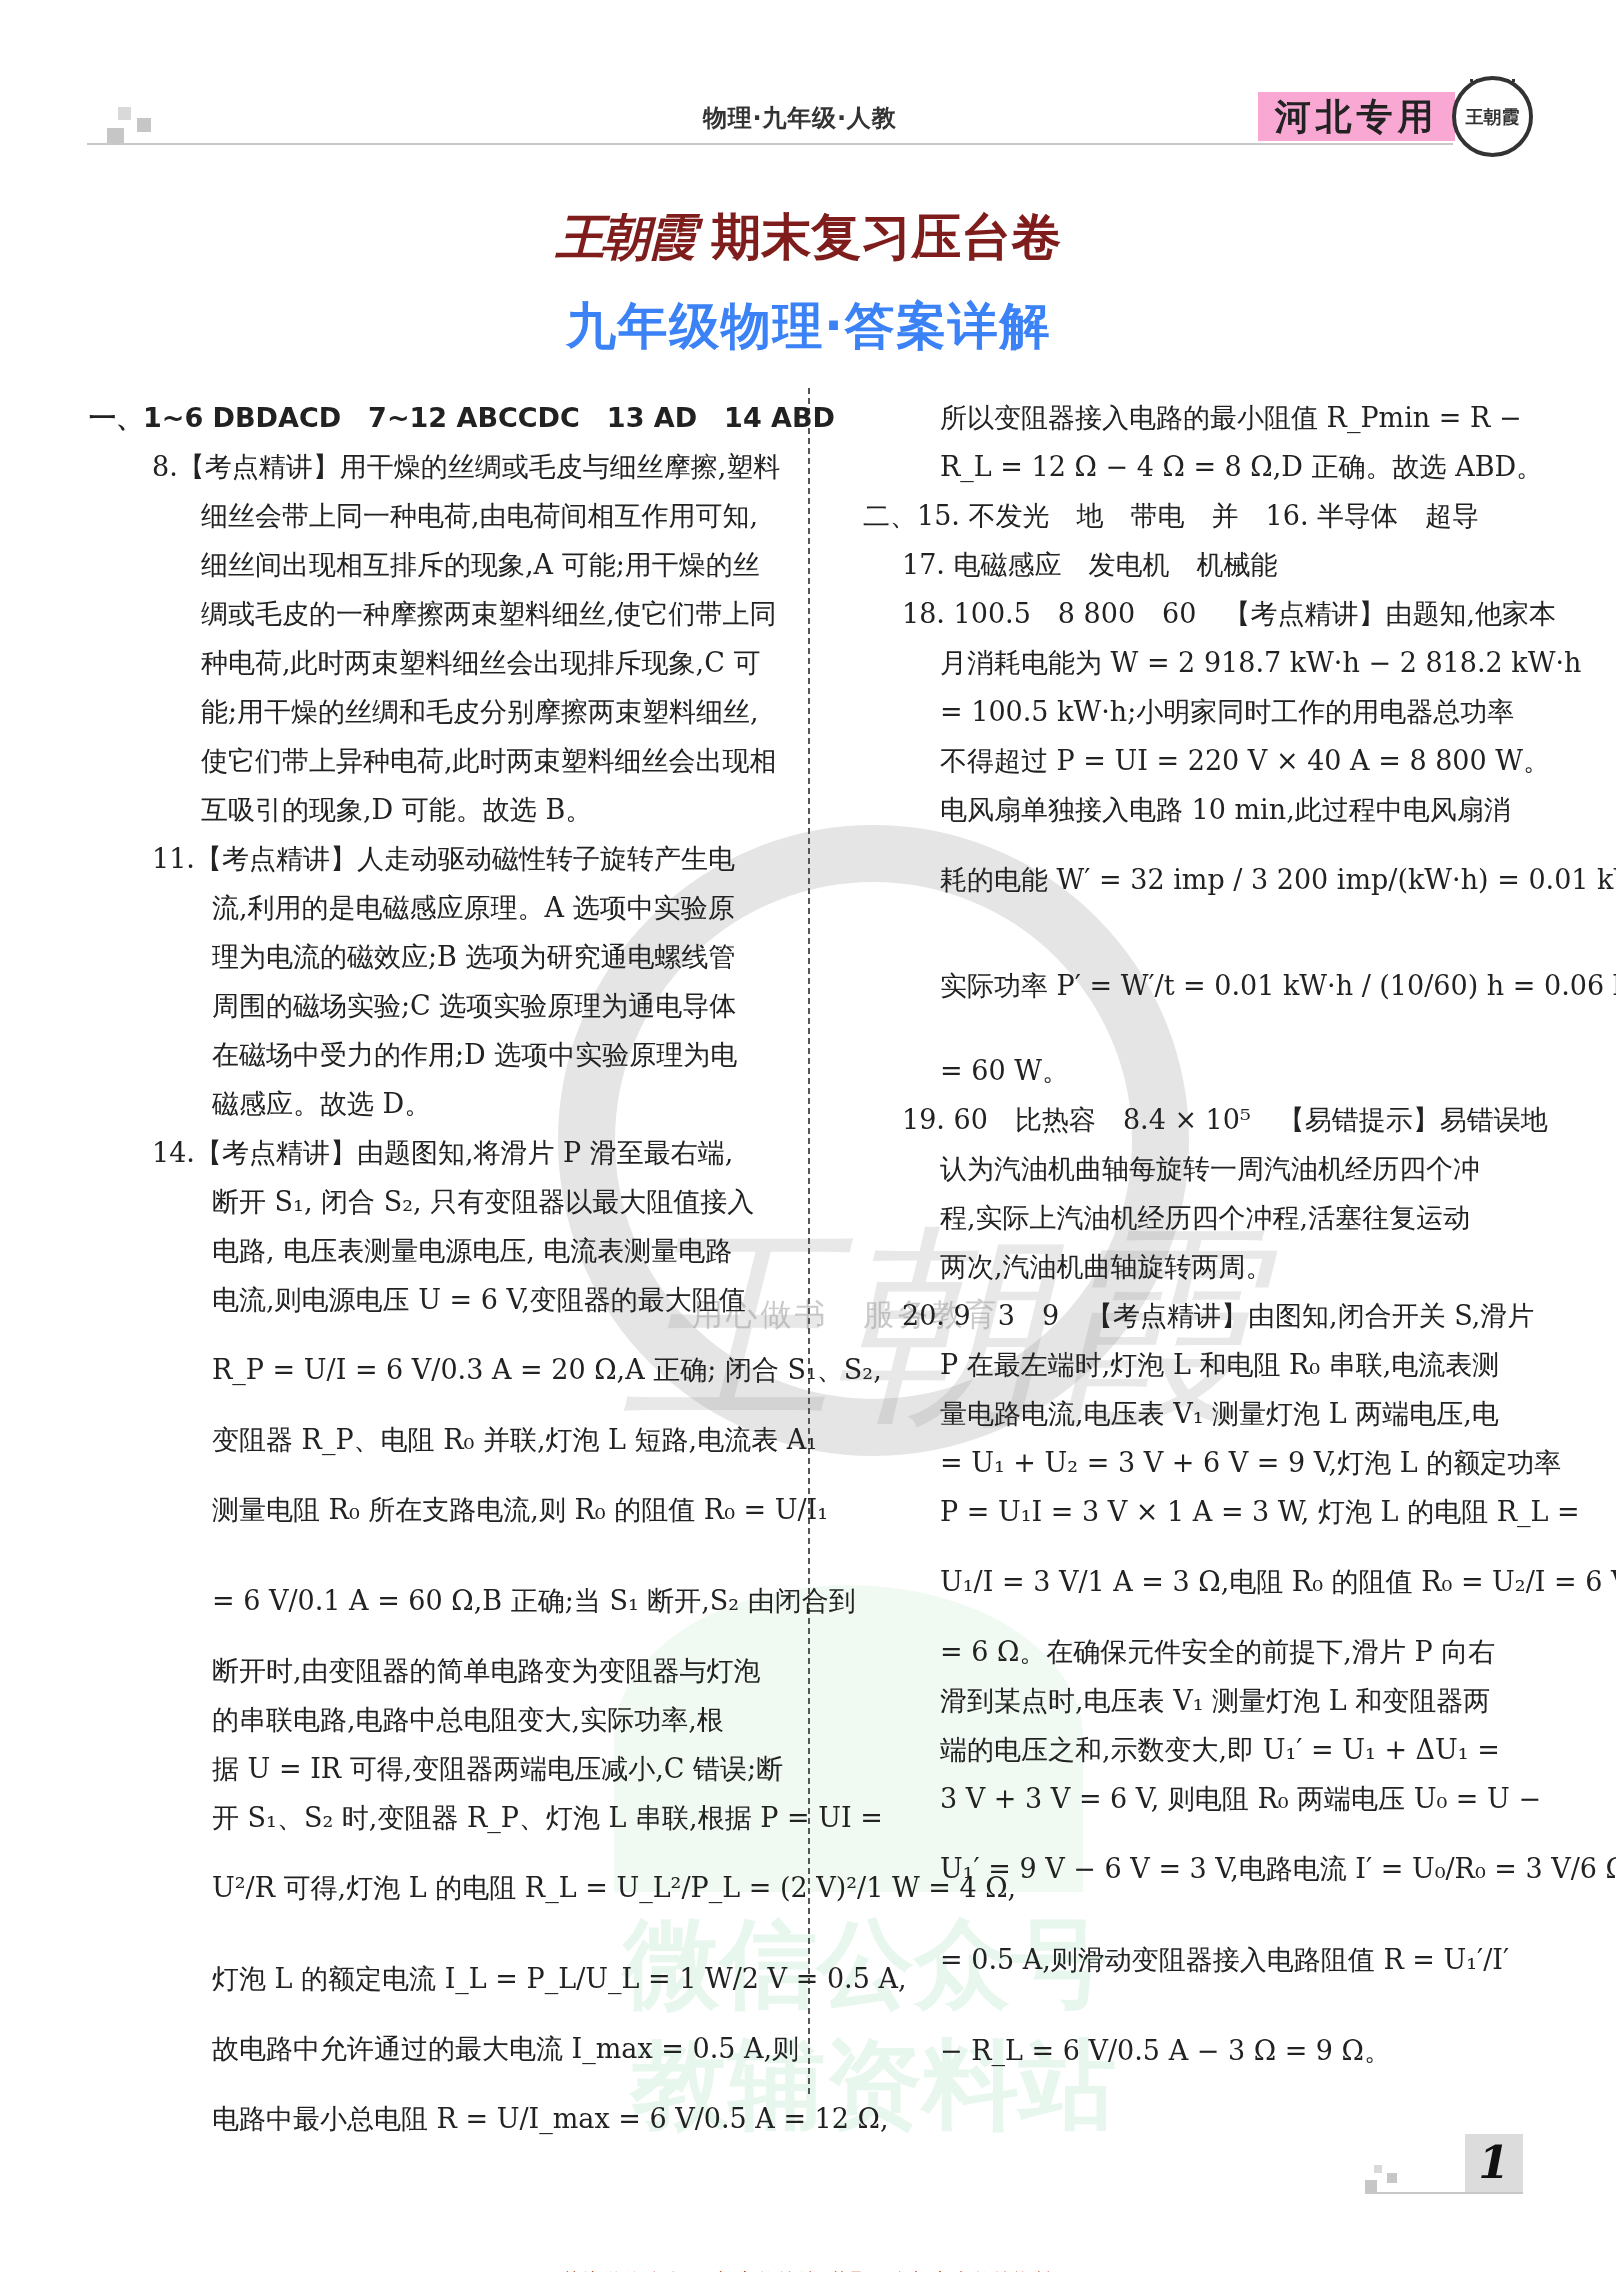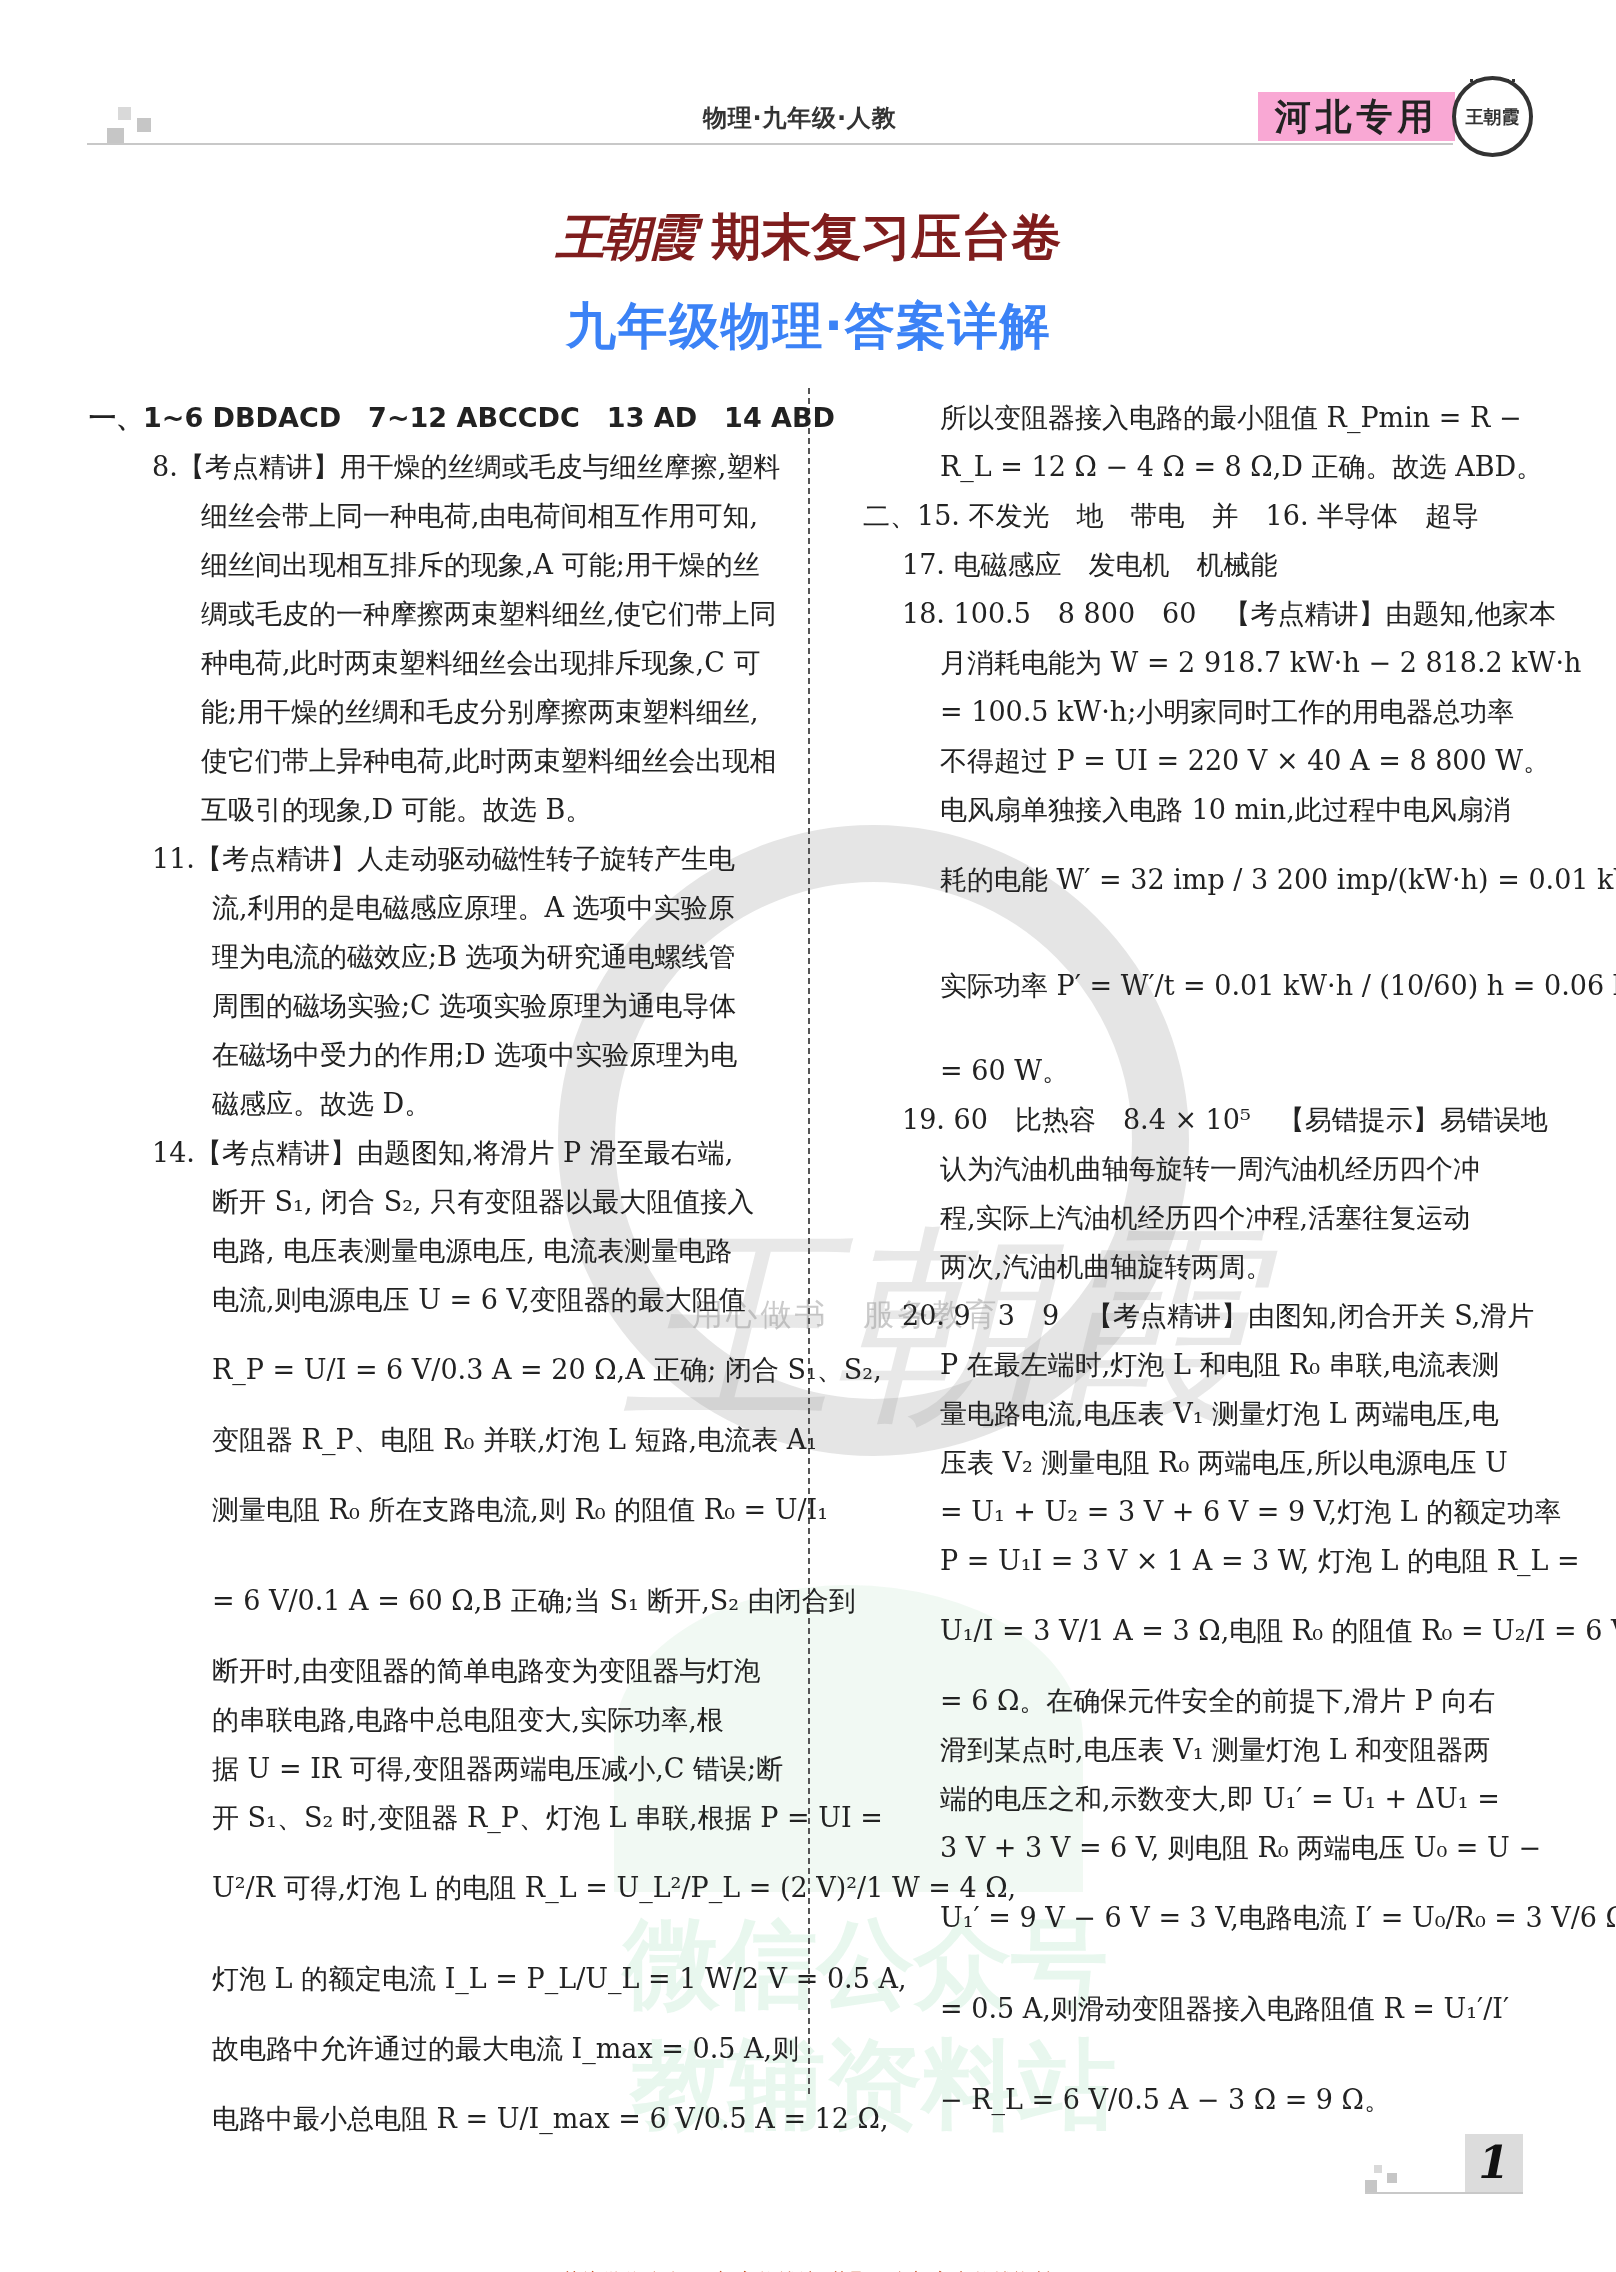--- a/index.html
+++ b/index.html
@@ -116,21 +116,20 @@
   <div class="ln tall" style="padding-left:77px">耗的电能 W′ = 32 imp / 3 200 imp/(kW·h) = 0.01 kW·h,</div>
   <div class="ln tall2" style="padding-left:77px">实际功率 P′ = W′/t = 0.01 kW·h / (10/60) h = 0.06 kW</div>
   <div class="ln" style="padding-left:77px">= 60 W。</div>
   <div class="ln" style="padding-left:39px">19. 60　比热容　8.4 × 10⁵　【易错提示】易错误地</div>
   <div class="ln" style="padding-left:77px">认为汽油机曲轴每旋转一周汽油机经历四个冲</div>
   <div class="ln" style="padding-left:77px">程,实际上汽油机经历四个冲程,活塞往复运动</div>
   <div class="ln" style="padding-left:77px">两次,汽油机曲轴旋转两周。</div>
   <div class="ln" style="padding-left:39px">20. 9　3　9　【考点精讲】由图知,闭合开关 S,滑片</div>
   <div class="ln" style="padding-left:77px">P 在最左端时,灯泡 L 和电阻 R₀ 串联,电流表测</div>
   <div class="ln" style="padding-left:77px">量电路电流,电压表 V₁ 测量灯泡 L 两端电压,电</div>
-  <div class="ln" style="padding-left:77px">压表 V₂ 测量电阻 R₀ 两端电压,所以电源电压 U</div>
   <div class="ln" style="padding-left:77px">= U₁ + U₂ = 3 V + 6 V = 9 V,灯泡 L 的额定功率</div>
   <div class="ln" style="padding-left:77px">P = U₁I = 3 V × 1 A = 3 W, 灯泡 L 的电阻 R_L =</div>
   <div class="ln tall" style="padding-left:77px">U₁/I = 3 V/1 A = 3 Ω,电阻 R₀ 的阻值 R₀ = U₂/I = 6 V/1 A</div>
   <div class="ln" style="padding-left:77px">= 6 Ω。在确保元件安全的前提下,滑片 P 向右</div>
   <div class="ln" style="padding-left:77px">滑到某点时,电压表 V₁ 测量灯泡 L 和变阻器两</div>
   <div class="ln" style="padding-left:77px">端的电压之和,示数变大,即 U₁′ = U₁ + ΔU₁ =</div>
   <div class="ln" style="padding-left:77px">3 V + 3 V = 6 V, 则电阻 R₀ 两端电压 U₀ = U −</div>
   <div class="ln tall" style="padding-left:77px">U₁′ = 9 V − 6 V = 3 V,电路电流 I′ = U₀/R₀ = 3 V/6 Ω</div>
   <div class="ln tall" style="padding-left:77px">= 0.5 A,则滑动变阻器接入电路阻值 R = U₁′/I′</div>
   <div class="ln tall" style="padding-left:77px">− R_L = 6 V/0.5 A − 3 Ω = 9 Ω。</div>

